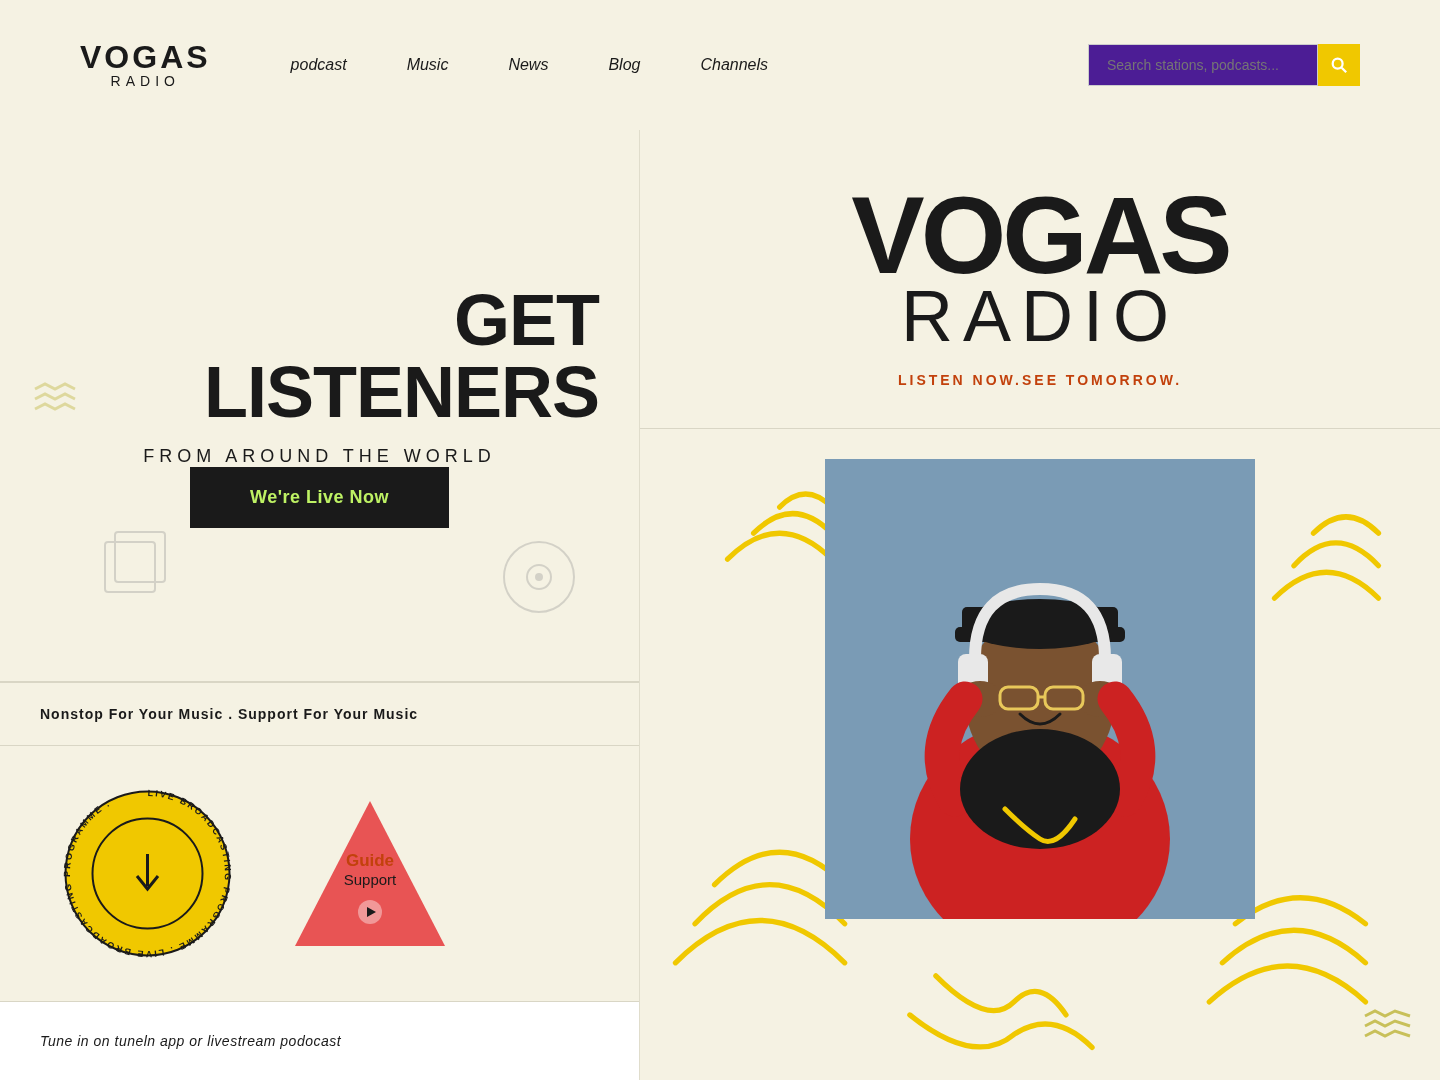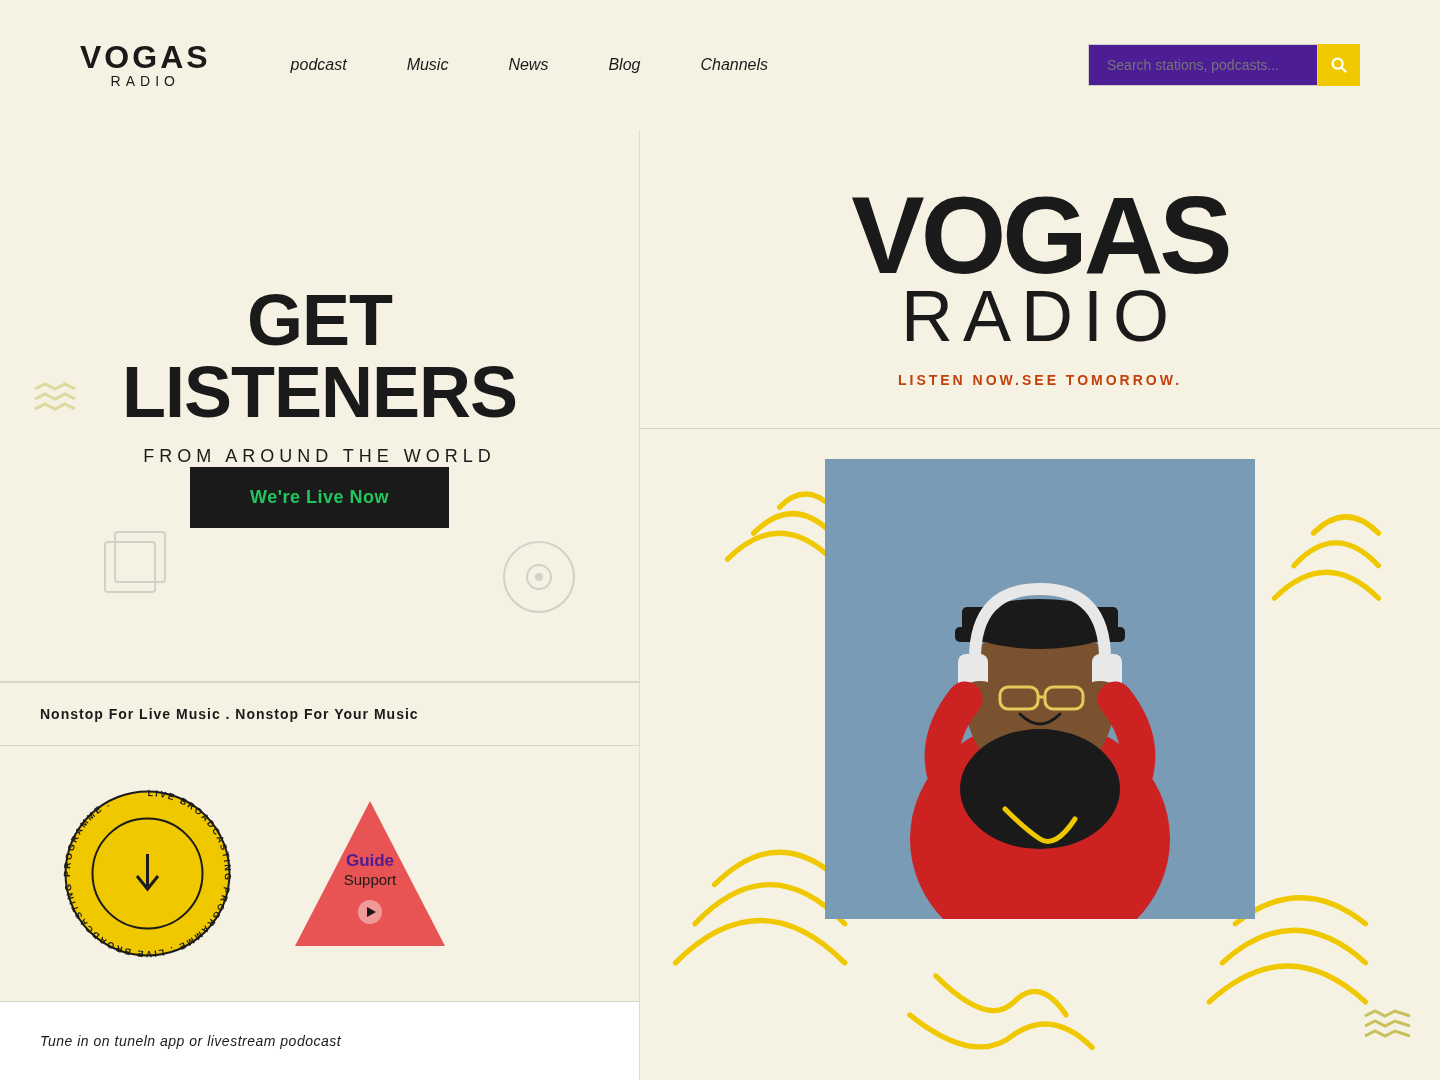--- a/index.html
+++ b/index.html
@@ -137,37 +137,37 @@
       position: absolute;
       right: 60px;
       bottom: 60px;
       opacity: 0.3;
     }
 
     .hero-title {
       font-size: 72px;
       font-weight: 900;
       color: #1a1a1a;
-      text-align: center;
+      text-align: right;
       line-height: 1;
       letter-spacing: -1px;
       text-transform: uppercase;
       margin-bottom: 18px;
     }
     .hero-subtitle {
       font-size: 18px;
       letter-spacing: 5px;
       color: #1a1a1a;
       text-align: center;
       text-transform: uppercase;
       font-weight: 500;
     }
     .live-btn {
       background: #1a1a1a;
-      color: #22c55e;
+      color: #bef264;
       font-size: 18px;
       font-weight: 600;
       padding: 20px 60px;
       border: none;
       cursor: pointer;
       letter-spacing: 0.5px;
     }
 
     
     .ticker-section {
@@ -346,21 +346,21 @@
           <circle cx="40" cy="40" r="4" fill="#888"></circle>
         </svg>
       </div>
 
       <h1 class="hero-title">GET LISTENERS</h1>
       <p class="hero-subtitle">FROM AROUND THE WORLD</p>
       <button class="live-btn">We're Live Now</button>
     </div>
 
     <div class="ticker-section">
-      <span class="ticker-text">Nonstop For Live Music . Nonstop For Your Music</span>
+      <span class="ticker-text">Nonstop For Your Music . Support For Your Music</span>
     </div>
 
     <div class="icons-section">
 
       <div class="circle-badge">
         <svg viewBox="0 0 175 175" xmlns="http://www.w3.org/2000/svg">
 
           <circle cx="87.5" cy="87.5" r="82" fill="#f0c800" stroke="#1a1a1a" stroke-width="2"></circle>
 
           <circle cx="87.5" cy="87.5" r="55" fill="#f0c800" stroke="#1a1a1a" stroke-width="2"></circle>
@@ -375,21 +375,21 @@
           <line x1="87.5" y1="68" x2="87.5" y2="100" stroke="#1a1a1a" stroke-width="3"></line>
           <polyline points="77,90 87.5,103 98,90" fill="none" stroke="#1a1a1a" stroke-width="3"></polyline>
         </svg>
       </div>
 
       <div style="position:relative; width:150px; height:155px; display:flex; align-items:center; justify-content:center;">
         <svg viewBox="0 0 150 155" width="150" height="155">
           <polygon points="75,5 150,150 0,150" fill="#e85454"></polygon>
         </svg>
         <div style="position:absolute; top:55px; left:50%; transform:translateX(-50%); text-align:center; width:100px;">
-          <span style="font-size:17px; font-weight:800; color:#4c1d95; display:block; line-height:1.2;">Guide</span>
+          <span style="font-size:17px; font-weight:800; color:#c2410c; display:block; line-height:1.2;">Guide</span>
           <span style="font-size:15px; font-weight:400; color:#1a1a1a; display:block; line-height:1.2;">Support</span>
           <div style="margin-top:10px; display:flex; justify-content:center;">
             <svg width="26" height="26" viewBox="0 0 26 26">
               <circle cx="13" cy="13" r="12" fill="rgba(255,255,255,0.4)"></circle>
               <polygon points="10,8 10,18 19,13" fill="#1a1a1a"></polygon>
             </svg>
           </div>
         </div>
       </div>
 

